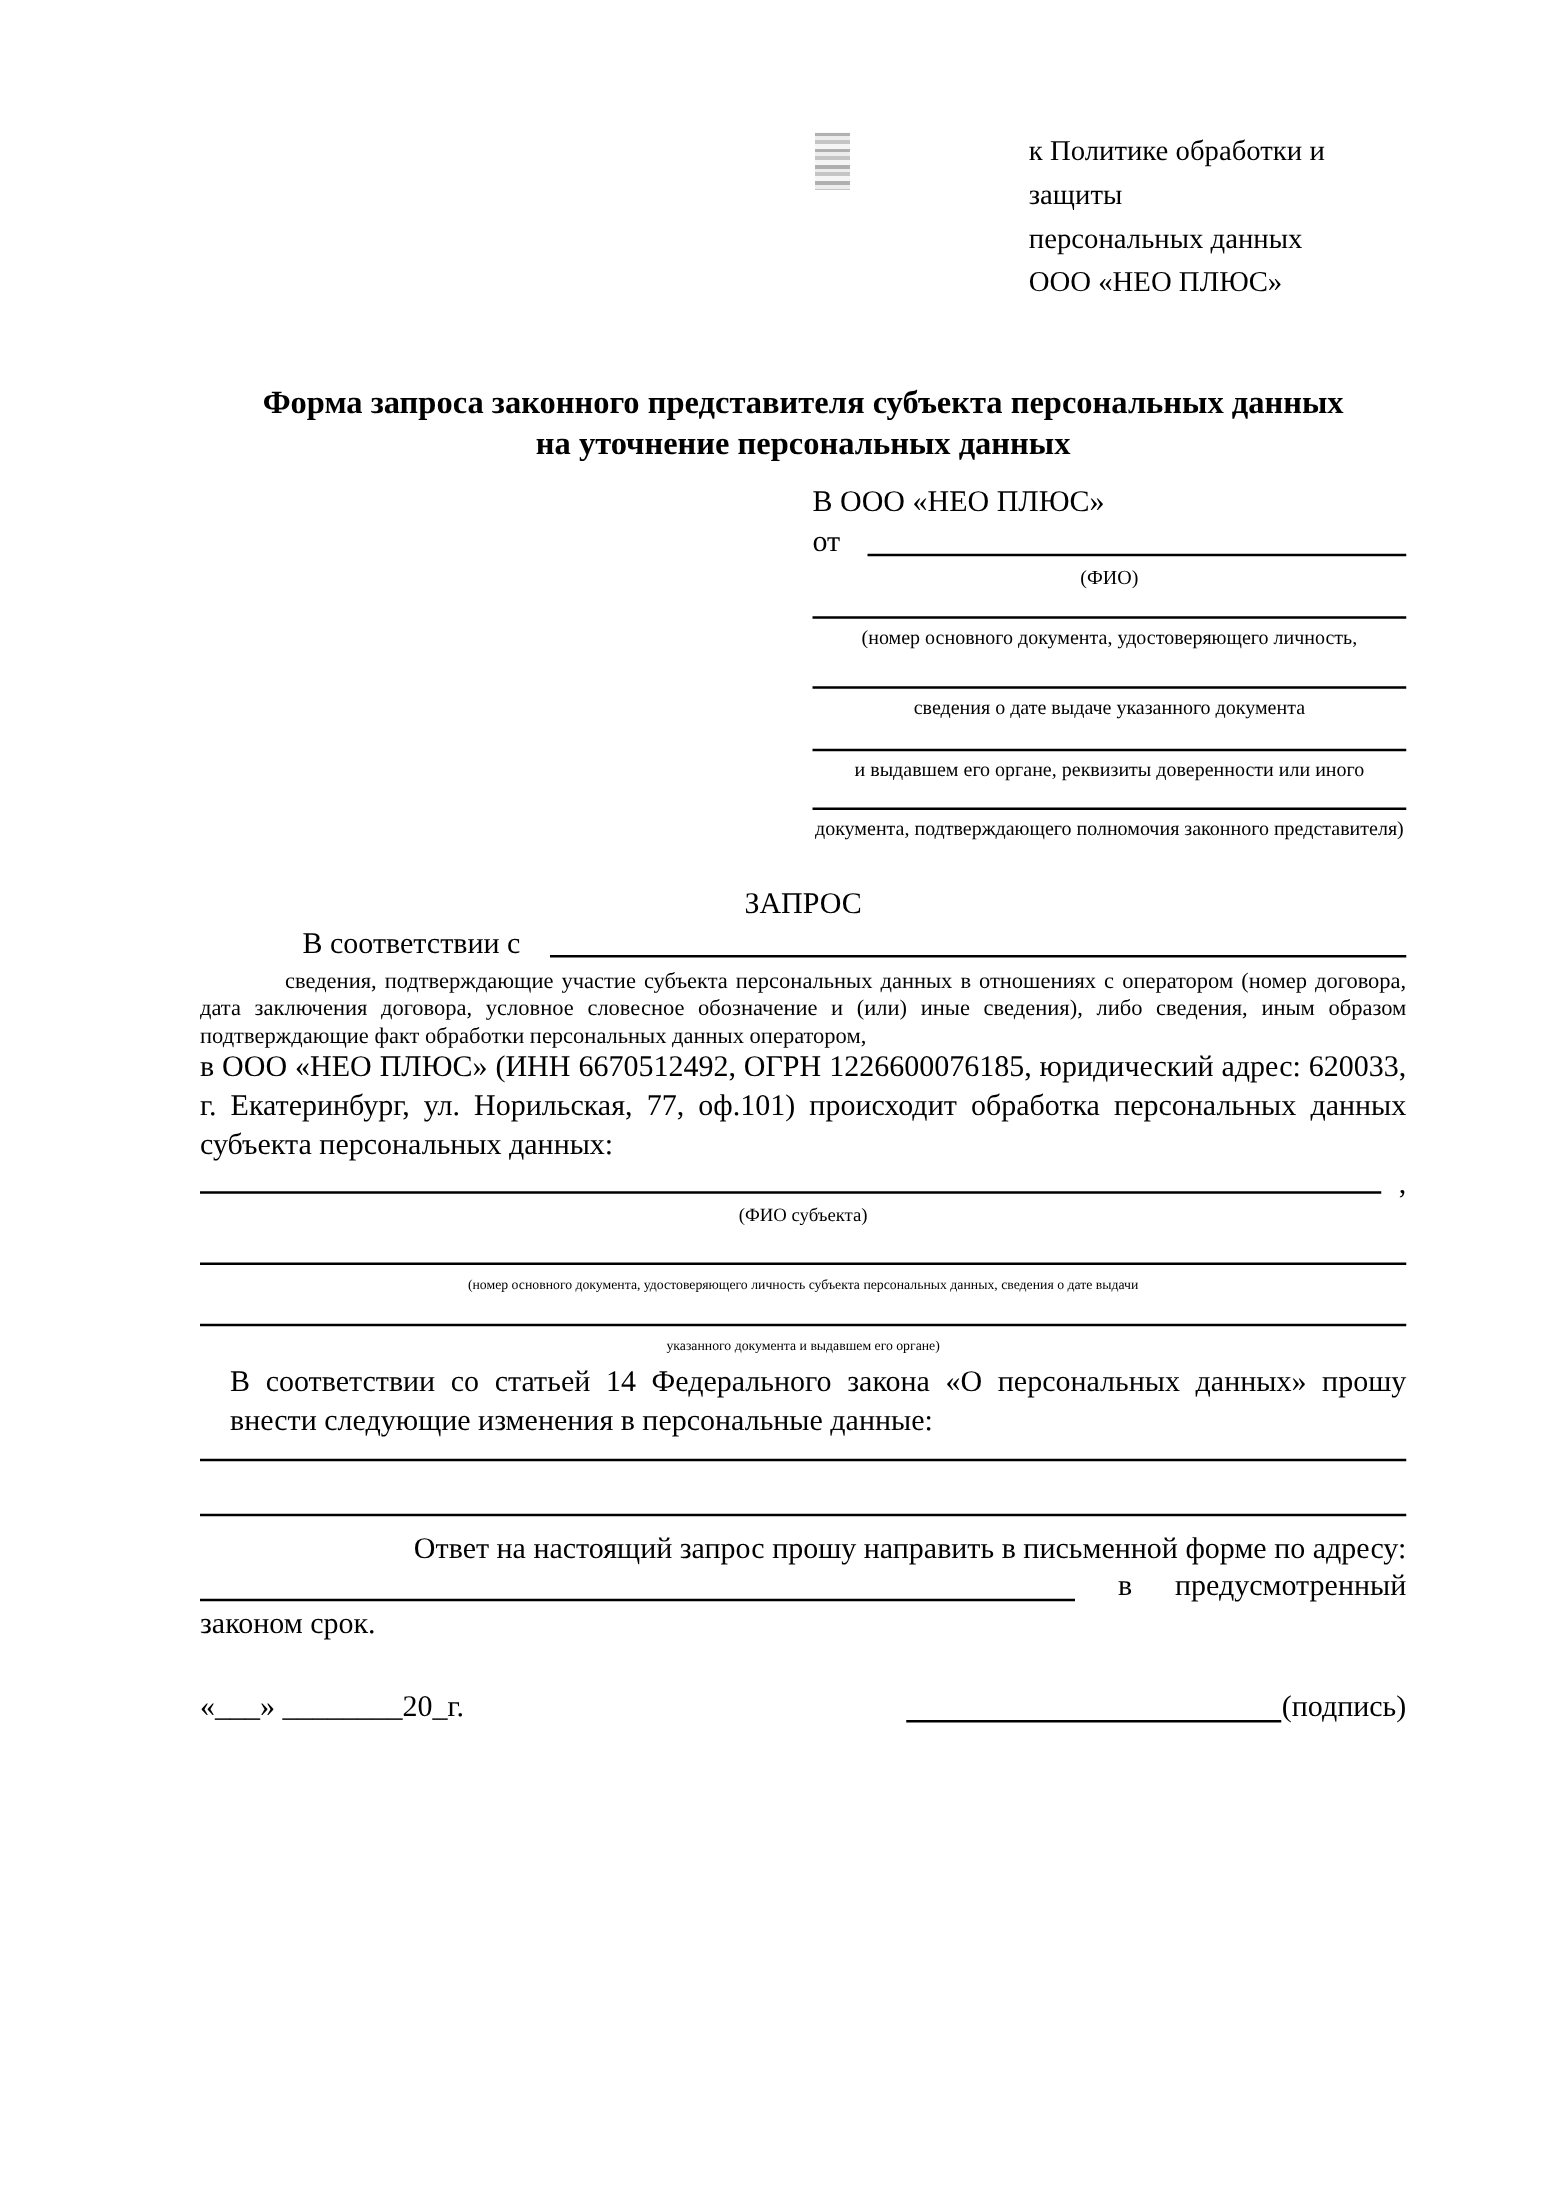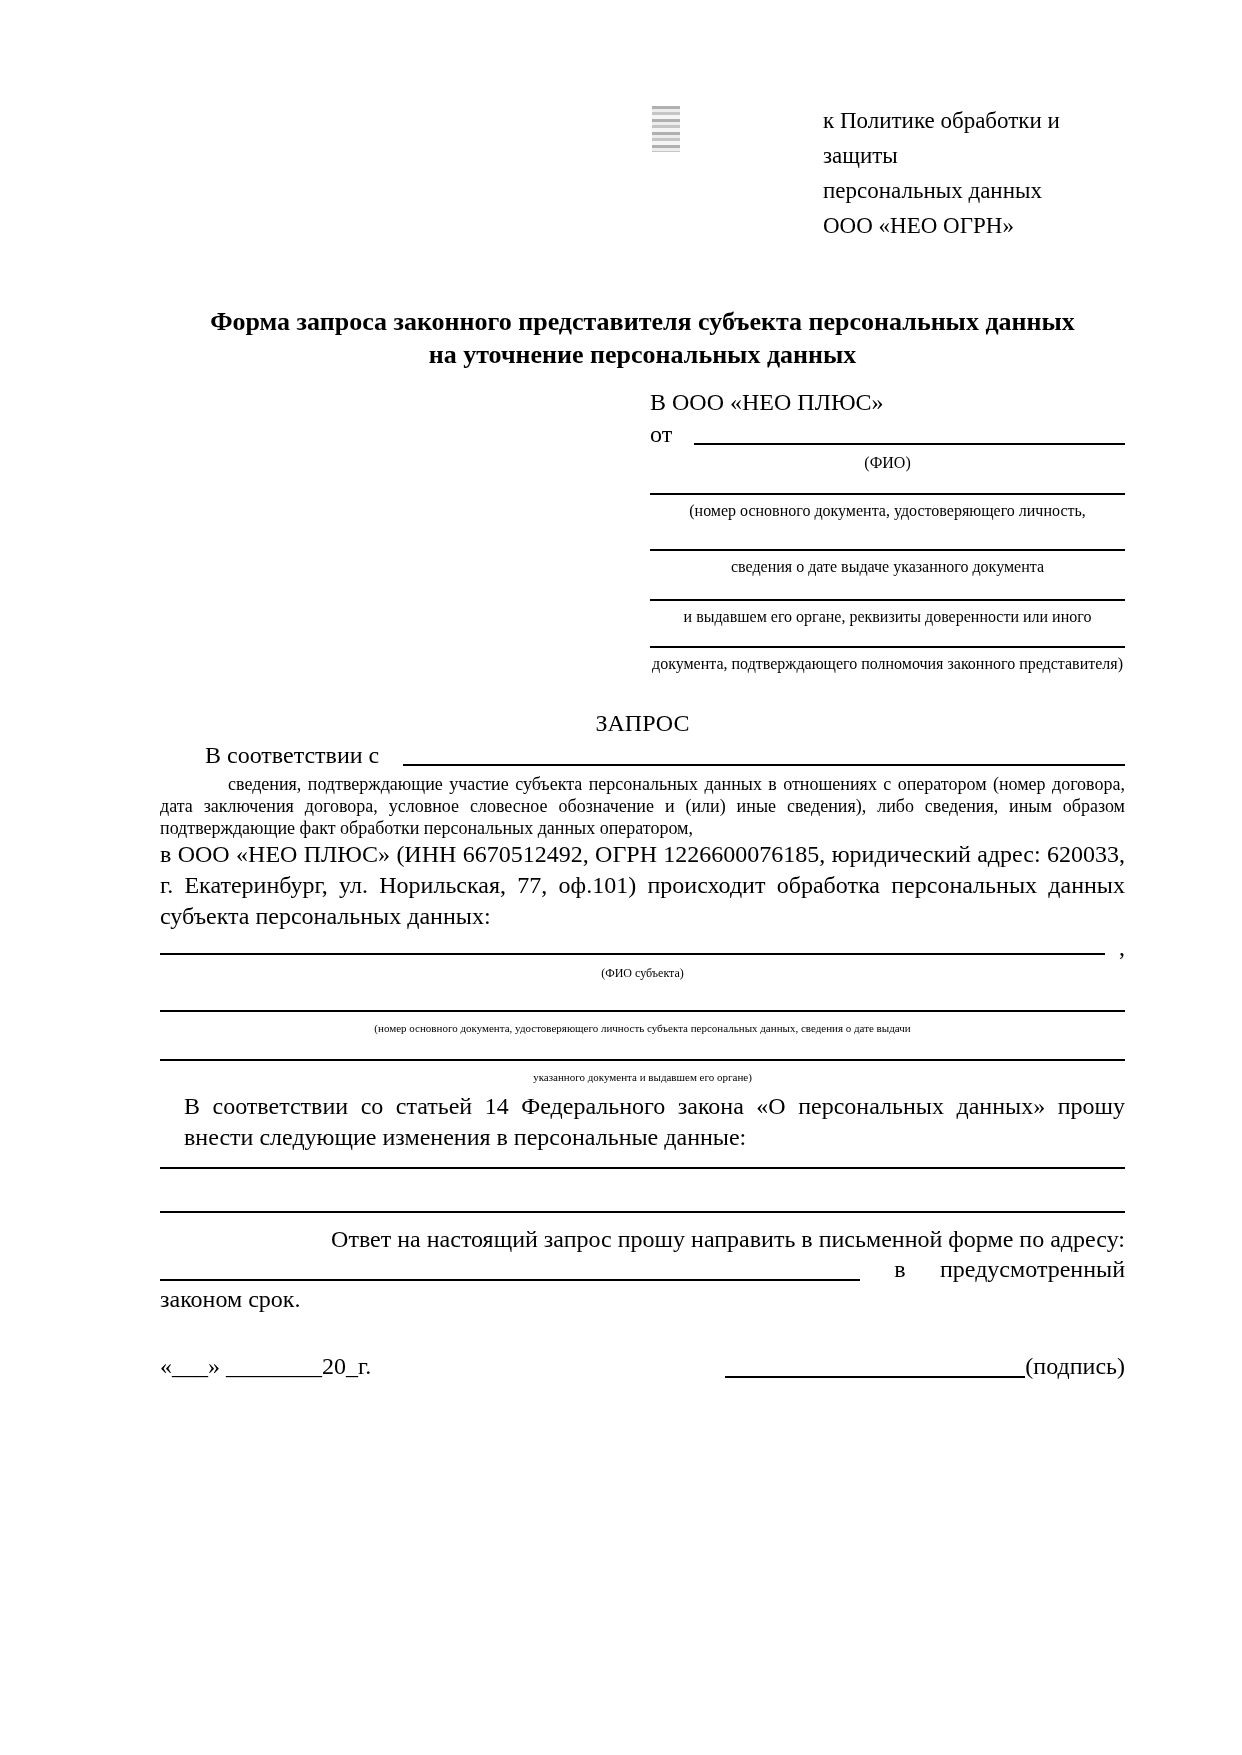--- a/index.html
+++ b/index.html
@@ -30,29 +30,29 @@
   .addr-from{height:27px;}
   .addr-from .lbl{line-height:27px;margin-right:10px;}
   .cap{text-align:center;font-size:16px;line-height:17px;margin-top:6px;}
   .cap-mid{margin-top:7px;}
   .blank{border-bottom:2px solid #000;height:0;}
   .b1{margin-top:22px;} .b2{margin-top:30px;} .b3{margin-top:24px;} .b4{margin-top:21px;}
 
   .zapros{margin-top:36px;text-align:center;font-size:24px;line-height:31px;}
 
   .intro{margin-top:2px;font-size:24px;height:28px;}
-  .intro .lbl{line-height:28px;margin-left:45px;margin-right:12px;white-space:nowrap;}
+  .intro .lbl{line-height:28px;margin-left:82px;margin-right:12px;white-space:nowrap;}
 
   .fineprint{margin-top:4px;font-size:18px;line-height:22px;text-align:justify;text-indent:68px;}
   .para{font-size:24px;line-height:31px;text-align:justify;}
   .op-para{margin-top:0;}
 
   .subject-row{margin-top:4px;height:22px;font-size:24px;}
   .subject-row .comma{line-height:22px;margin-left:2px;}
-  .cap-sub{font-size:12px;line-height:18px;}
+  .cap-sub{font-size:15px;line-height:18px;}
   .s1{margin-top:28px;} .s2{margin-top:22px;}
   .cap-sub2{font-size:11px;}
 
   .amendment{margin-top:5px;margin-left:24px;}
   .a1{margin-top:14px;} .a2{margin-top:42px;}
 
   .resp-1{margin-top:11px;text-indent:68px;text-align:right;}
   .resp-2{display:flex;align-items:flex-end;justify-content:space-between;font-size:24px;height:29px;}
   .resp-2 .fixed-fill{width:700px;border-bottom:2px solid #000;height:0;margin-bottom:3px;}
   .resp-2 span{line-height:29px;}
@@ -67,21 +67,21 @@
 </head>
 <body>
 
 <div class="artifact"></div>
 
 <div class="page">
 
   <div class="hdr">
     <div>к Политике обработки и защиты</div>
     <div>персональных данных</div>
-    <div>ООО «НЕО ОГРН»</div>
+    <div>ООО «НЕО ПЛЮС»</div>
   </div>
 
   <div class="title">
     <div>Форма запроса законного представителя субъекта персональных данных</div>
     <div>на уточнение персональных данных</div>
   </div>
 
   <div class="addr">
     <div class="addr-to">В ООО «НЕО ПЛЮС»</div>
     <div class="row addr-from">

